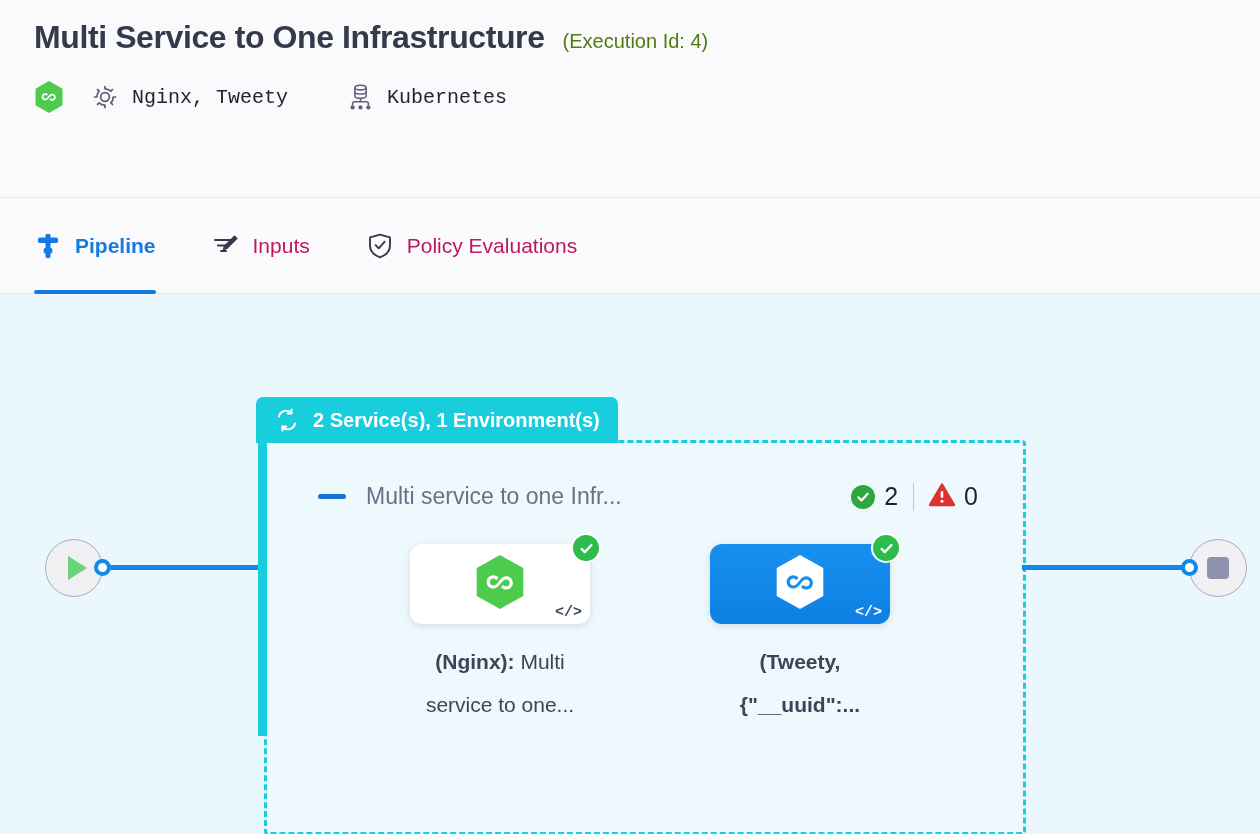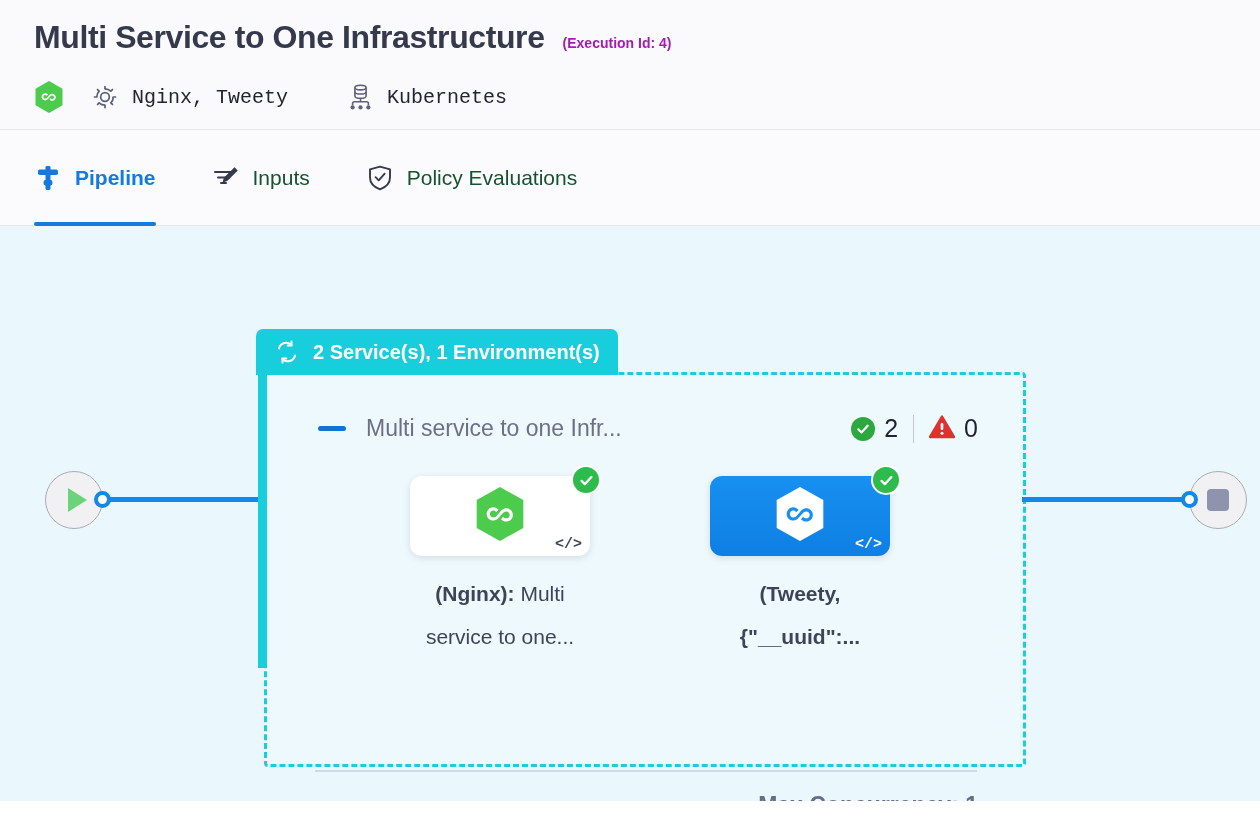--- a/index.html
+++ b/index.html
@@ -6,37 +6,37 @@
   html, body {
     width: 1260px; height: 834px;
     font-family: "Liberation Sans", sans-serif;
     background: #ffffff;
     overflow: hidden;
   }
 
   
   .header {
     position: relative;
-    height: 130px;
+    height: 198px;
     background: #FAFAFC;
     border-bottom: 1px solid #E6E8EE;
     padding: 16px 0 0 34px;
   }
   .title-row { display: flex; align-items: baseline; gap: 18px; }
   .page-title {
     font-size: 32px;
     font-weight: 700;
     color: #343A4C;
     letter-spacing: -0.4px;
     line-height: 42px;
   }
   .exec-id {
-    font-size: 14px;
-    color: #a21caf;
-    font-weight: 700;
+    font-size: 20px;
+    color: #4d7c0f;
+    font-weight: 400;
   }
   .meta-row {
     display: flex;
     align-items: center;
     margin-top: 22px;
     gap: 0;
   }
   .hexlogo-sm { width: 30px; height: 34px; flex: none; }
   .gear-icon { width: 26px; height: 26px; margin-left: 28px; flex: none; }
   .meta-text {
@@ -61,21 +61,21 @@
   }
   .tab {
     display: flex;
     align-items: center;
     gap: 13px;
     height: 96px;
     padding: 0 28px 0 0;
     margin-right: 28px;
     cursor: pointer;
     position: relative;
-    color: #14532d;
+    color: #be185d;
   }
   .tab .tab-label { font-size: 21px; font-weight: 400; white-space: nowrap; }
   .tab.active { color: #1579E0; }
   .tab.active .tab-label { font-weight: 700; }
   .tab.active::after {
     content: "";
     position: absolute;
     left: 0; right: 28px; bottom: 0;
     height: 4px;
     background: #1579E0;

